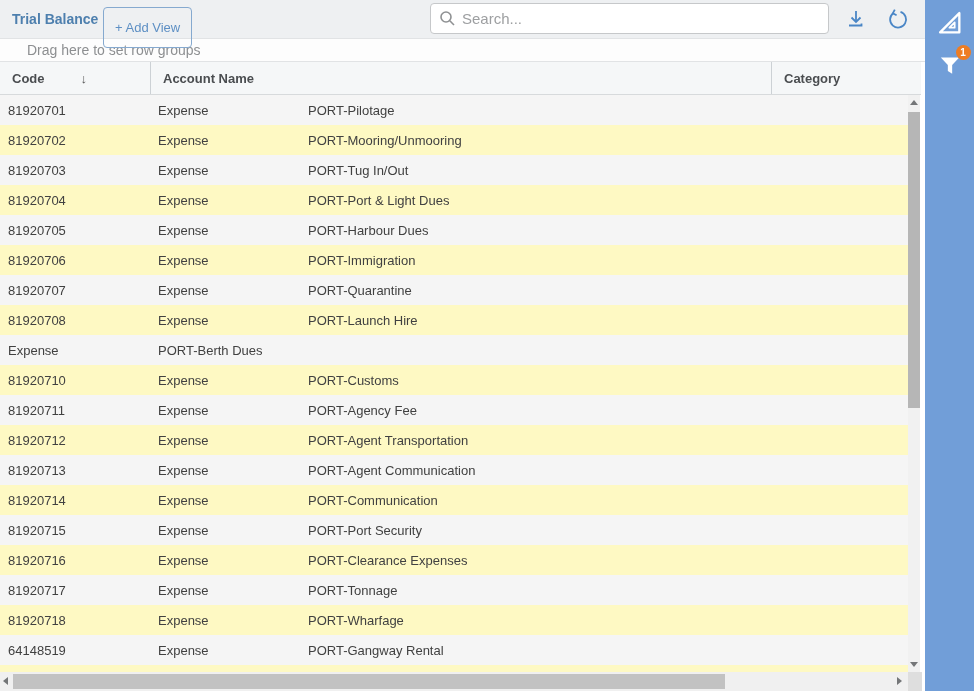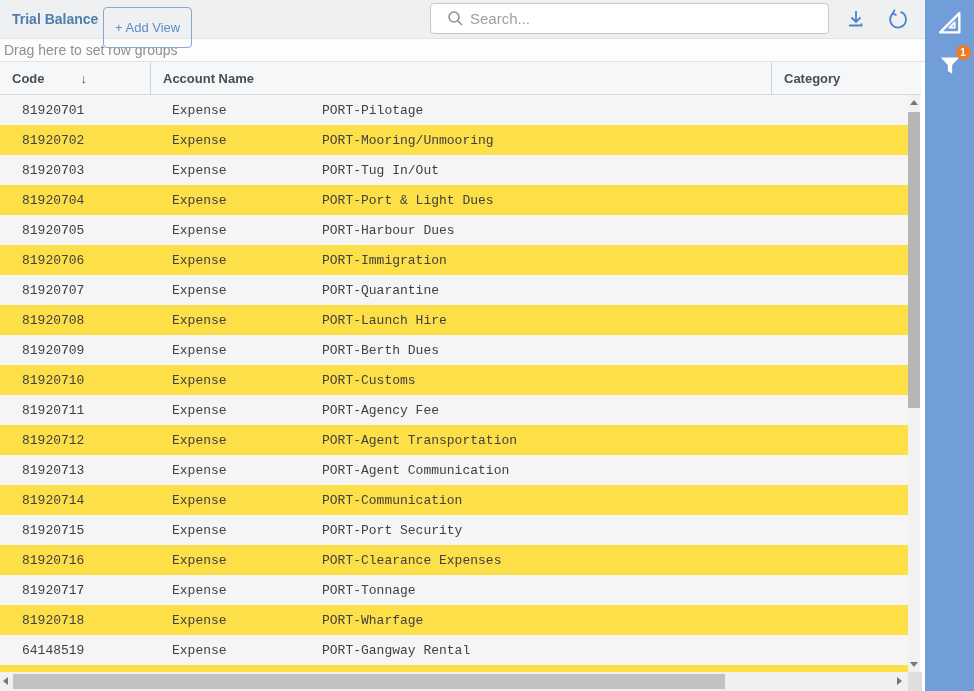--- a/index.html
+++ b/index.html
@@ -8,50 +8,50 @@
 
   .app { display:flex; width:974px; height:691px; }
   .main { position:relative; width:925px; height:691px; background:#ffffff; }
 
   
   .toolbar { position:relative; width:925px; height:38px; background:#eef0f2; }
   .page-title { position:absolute; left:12px; top:11px; font-size:14px; font-weight:bold; color:#4d7fae; }
   .add-view-btn { position:absolute; left:103px; top:7px; padding:12px 11px; font-size:13px;
                   color:#5d8fc4; background:transparent; border:1px solid #85a9cf; border-radius:4px; cursor:pointer; }
   .search-box { position:absolute; left:430px; top:3px; width:399px; height:31px; background:#ffffff;
-                border:1px solid #c6c8ca; border-radius:4px; display:flex; align-items:center; padding:0 16px; }
+                border:1px solid #c6c8ca; border-radius:4px; display:flex; align-items:center; padding:0 8px; }
   .search-box input { border:none; outline:none; flex:1; font-size:15px; color:#444; background:transparent;
                       font-family:"Liberation Sans", sans-serif; margin-left:6px; }
   .search-box input::placeholder { color:#9d9fa1; }
   .tb-icon-btn { position:absolute; top:7px; width:26px; height:26px; background:transparent; border:none;
                  cursor:pointer; display:flex; align-items:center; justify-content:center; }
   .tb-icon-btn.download { left:843px; }
   .tb-icon-btn.undo { left:885px; }
 
   
   .row-group-panel { width:925px; height:24px; background:#fdfdfd; border-top:1px solid #e1e3e5;
-                     border-bottom:1px solid #e1e3e5; line-height:22px; padding-left:4px;
+                     border-bottom:1px solid #e1e3e5; line-height:22px; padding-left:27px;
                      font-size:14px; color:#8d8f91; }
 
   
   .grid-header { display:flex; width:921px; height:33px; background:#f5f7f8; border-bottom:1px solid #d7dadc;
                  font-size:13px; font-weight:bold; color:#4a4d50; }
   .hcell { display:flex; align-items:center; padding-left:12px; cursor:pointer; }
   .hcell + .hcell { border-left:1px solid #ccd1d5; }
   .col-code { width:150px;gap:28px; }
   .col-category { width:150px; }
   .col-account { flex:1; }
   .sort-arrow { margin-left:8px; font-size:13px; color:#555; font-weight:bold; }
 
   
   .grid-body { position:relative; width:925px; height:577px; overflow:hidden; background:#ffffff; }
   .rows-viewport { position:absolute; left:0; top:0; width:908px; height:577px; overflow:hidden; }
-  .grid-row { display:flex; width:908px; height:30px; font-size:13px; color:#414141; background:#fde047; }
+  .grid-row { display:flex; width:908px; height:30px; font-size:13px; color:#414141; background:#fef9c3; }
   .grid-row.odd { background:#f5f5f5; }
-  .cell { display:flex; align-items:center; padding-left:22px; white-space:nowrap; overflow:hidden;font-family:Liberation Mono, monospace; }
+  .cell { display:flex; align-items:center; padding-left:8px; white-space:nowrap; overflow:hidden; }
 
   
   .vscroll { position:absolute; left:908px; top:0; width:12px; height:577px; background:#f1f1f1; }
   .vscroll .arrow-up, .vscroll .arrow-down { position:absolute; left:2px; width:0; height:0;
       border-left:4px solid transparent; border-right:4px solid transparent; }
   .vscroll .arrow-up { top:5px; border-bottom:5px solid #747678; }
   .vscroll .arrow-down { bottom:5px; border-top:5px solid #747678; }
   .vthumb { position:absolute; left:0; top:17px; width:12px; height:296px; background:#b6b6b6; }
 
   
@@ -158,21 +158,20 @@
     <div class="cell col-code">81920707</div>
     <div class="cell col-category">Expense</div>
     <div class="cell col-account">PORT-Quarantine</div>
   </div>
           <div class="grid-row">
     <div class="cell col-code">81920708</div>
     <div class="cell col-category">Expense</div>
     <div class="cell col-account">PORT-Launch Hire</div>
   </div>
           <div class="grid-row odd">
-    <div class="cell col-code">81920709</div>
     <div class="cell col-category">Expense</div>
     <div class="cell col-account">PORT-Berth Dues</div>
   </div>
           <div class="grid-row">
     <div class="cell col-code">81920710</div>
     <div class="cell col-category">Expense</div>
     <div class="cell col-account">PORT-Customs</div>
   </div>
           <div class="grid-row odd">
     <div class="cell col-code">81920711</div>

